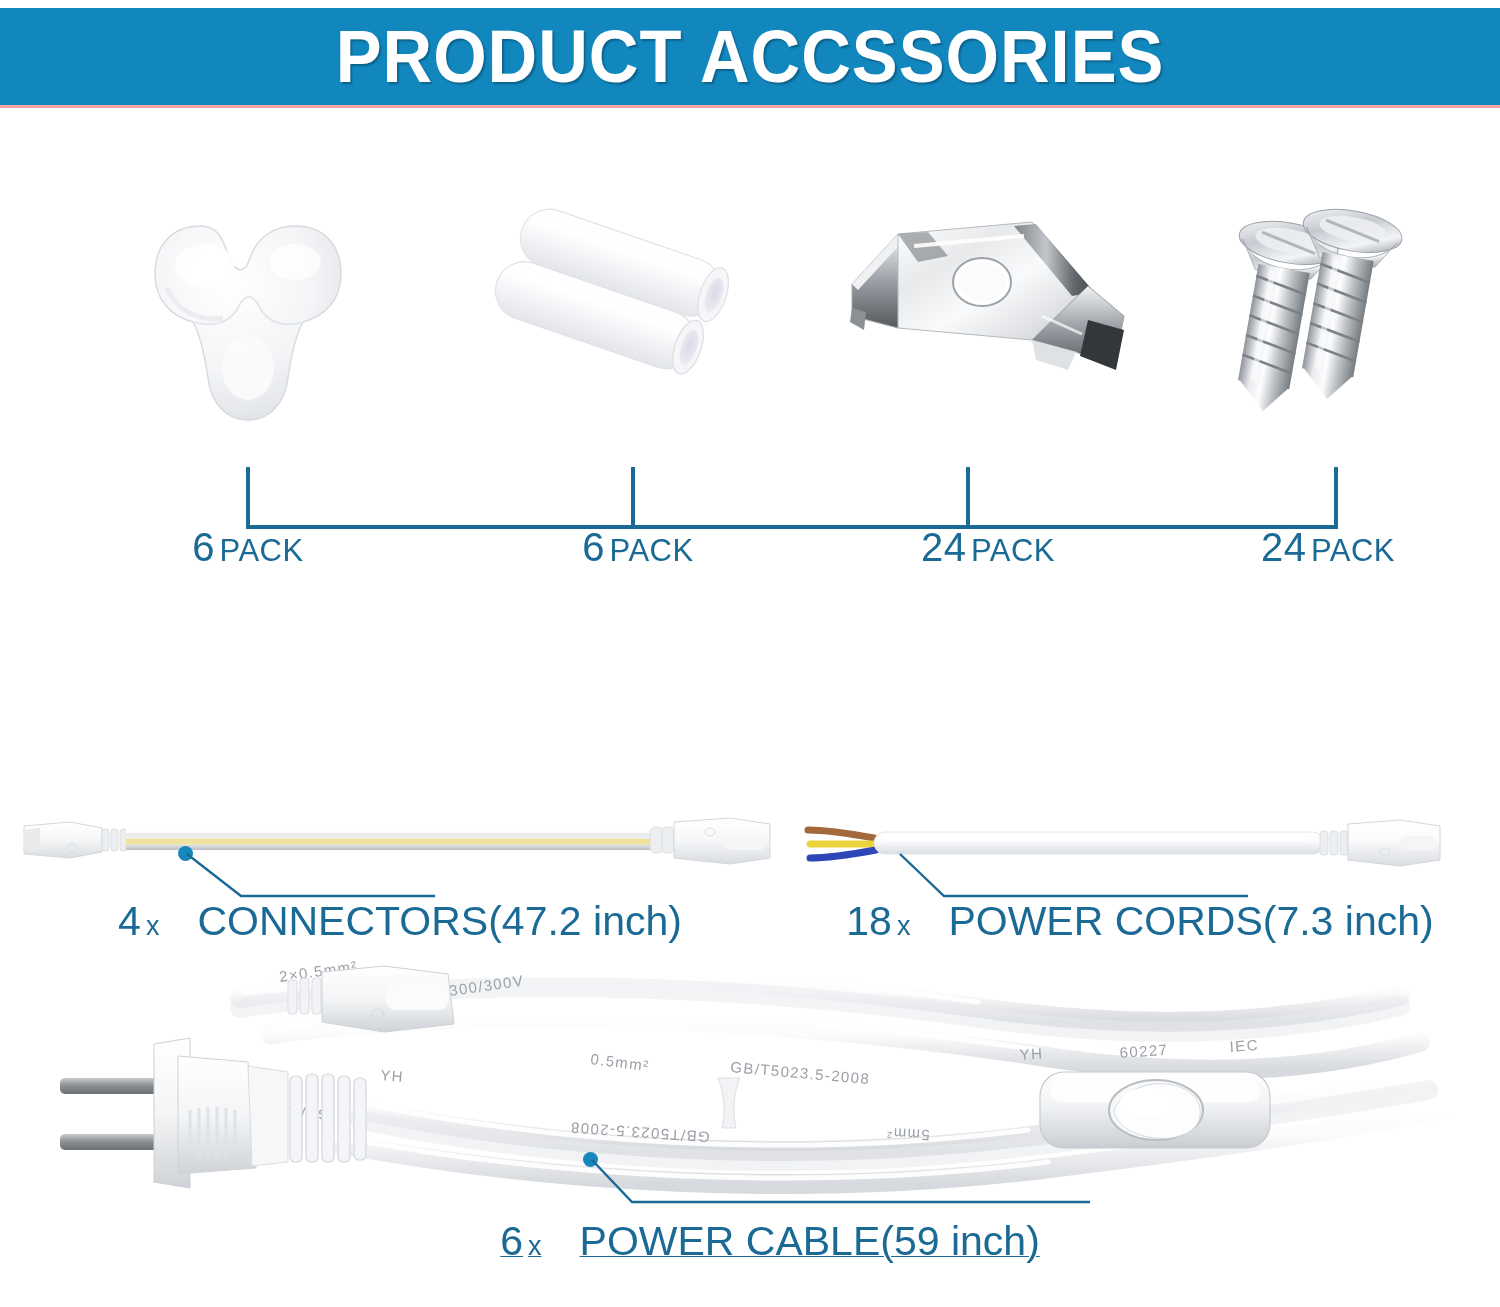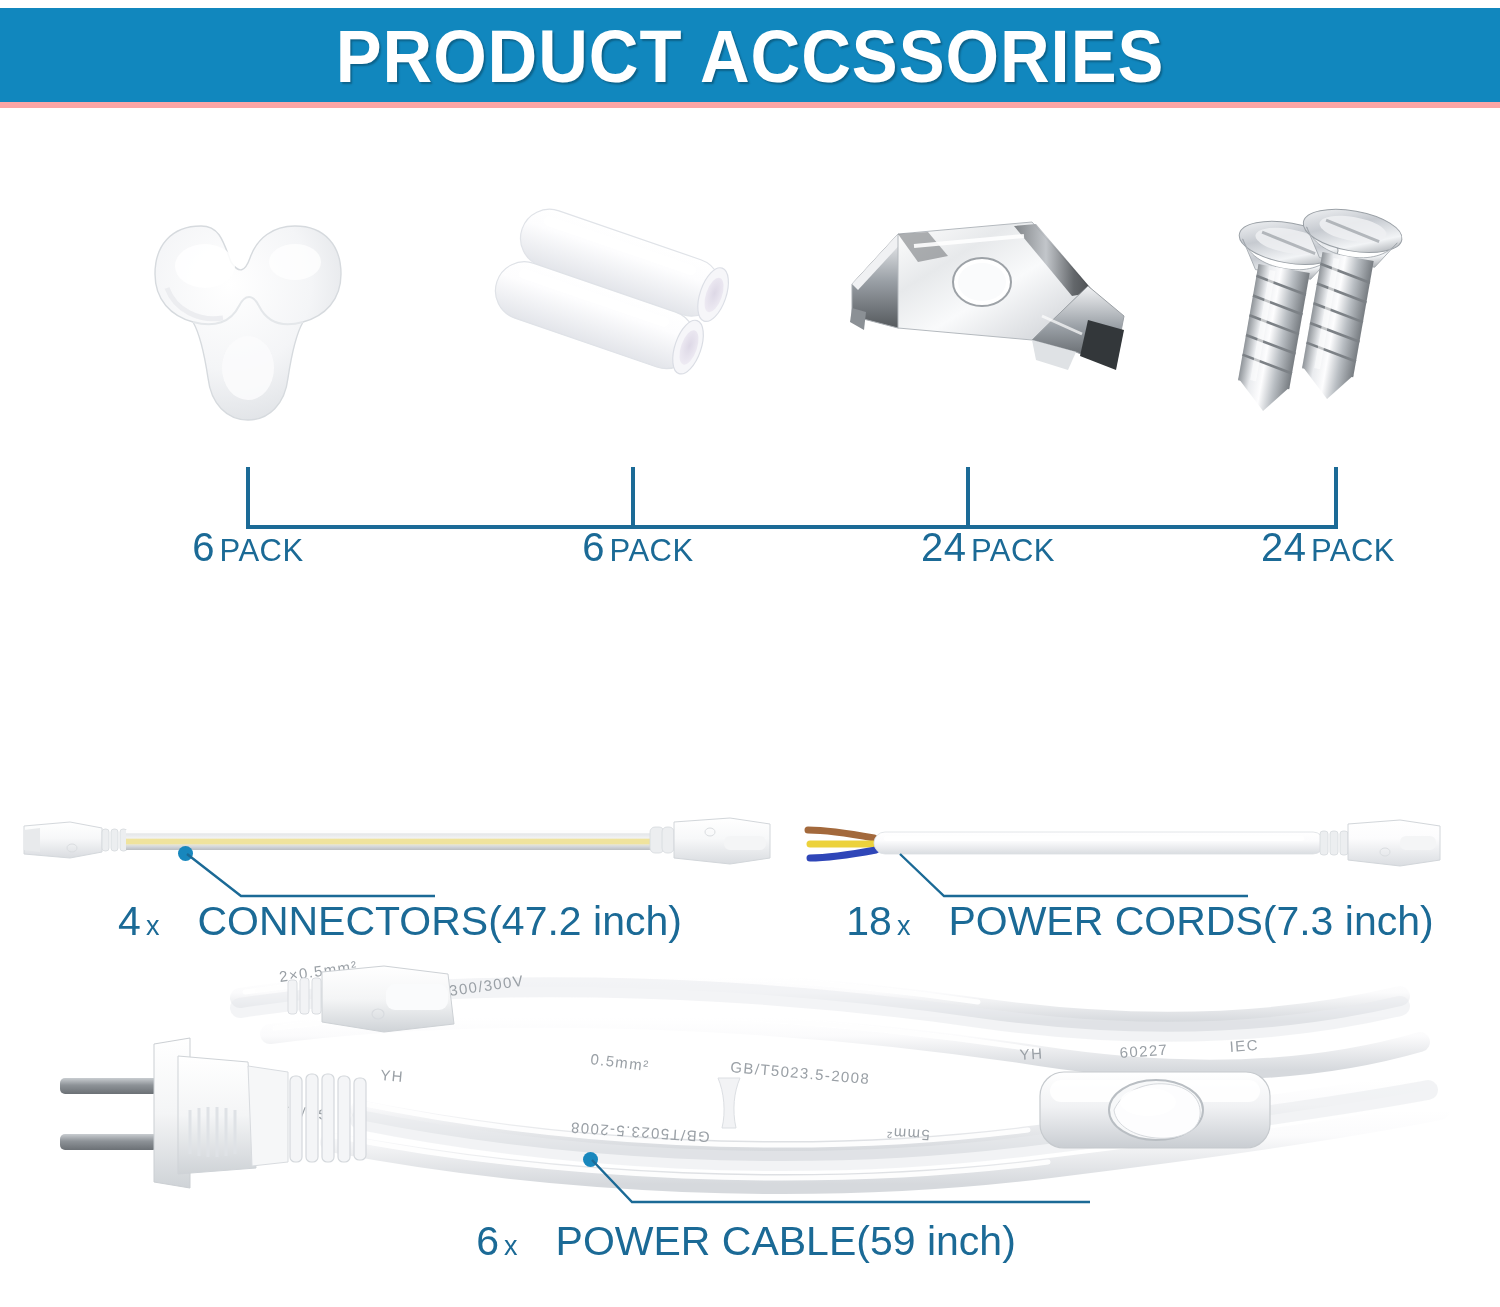--- a/index.html
+++ b/index.html
@@ -17,21 +17,21 @@
   }
 
   
   .banner {
     position: absolute;
     left: 0;
     top: 8px;
     width: 1500px;
     height: 100px;
     background: #1187be;
-    border-bottom: 6px solid #fca5a5;
+    border-bottom: 3px solid #fca5a5;
     box-sizing: border-box;
   }
   .banner-title {
     position: absolute;
     left: 0;
     top: 0;
     width: 1500px;
     height: 97px;
     line-height: 97px;
     text-align: center;
@@ -525,16 +525,16 @@
       <path d="M74,38 C82,20 104,10 126,12 C150,14 162,28 160,44 C158,60 138,68 116,66 C94,64 76,54 74,38 Z" fill="#fdfdfe" stroke="#d7dade" stroke-width="1"></path>
       <ellipse cx="108" cy="30" rx="28" ry="14" fill="#ffffff" opacity="0.9"></ellipse>
     </g>
   </svg>
 
   <div class="callout-dot" style="left:583px; top:192px;"></div>
   <svg class="callout-svg" width="520" height="70" style="left:590px; top:198px;">
     <path d="M2,2 L42,44 L500,44" fill="none" stroke="#1b6a96" stroke-width="2.4"></path>
   </svg>
 
-  <div class="cable-caption" style="left:396px; top:258px; width:700px;">
+  <div class="cable-caption" style="left:420px; top:258px; width:700px;text-decoration:underline;">
     <span class="qty">6</span><span class="mul">x</span><span class="name">POWER CABLE(59 inch)</span>
   </div>
 </div>
 
 </body></html>

